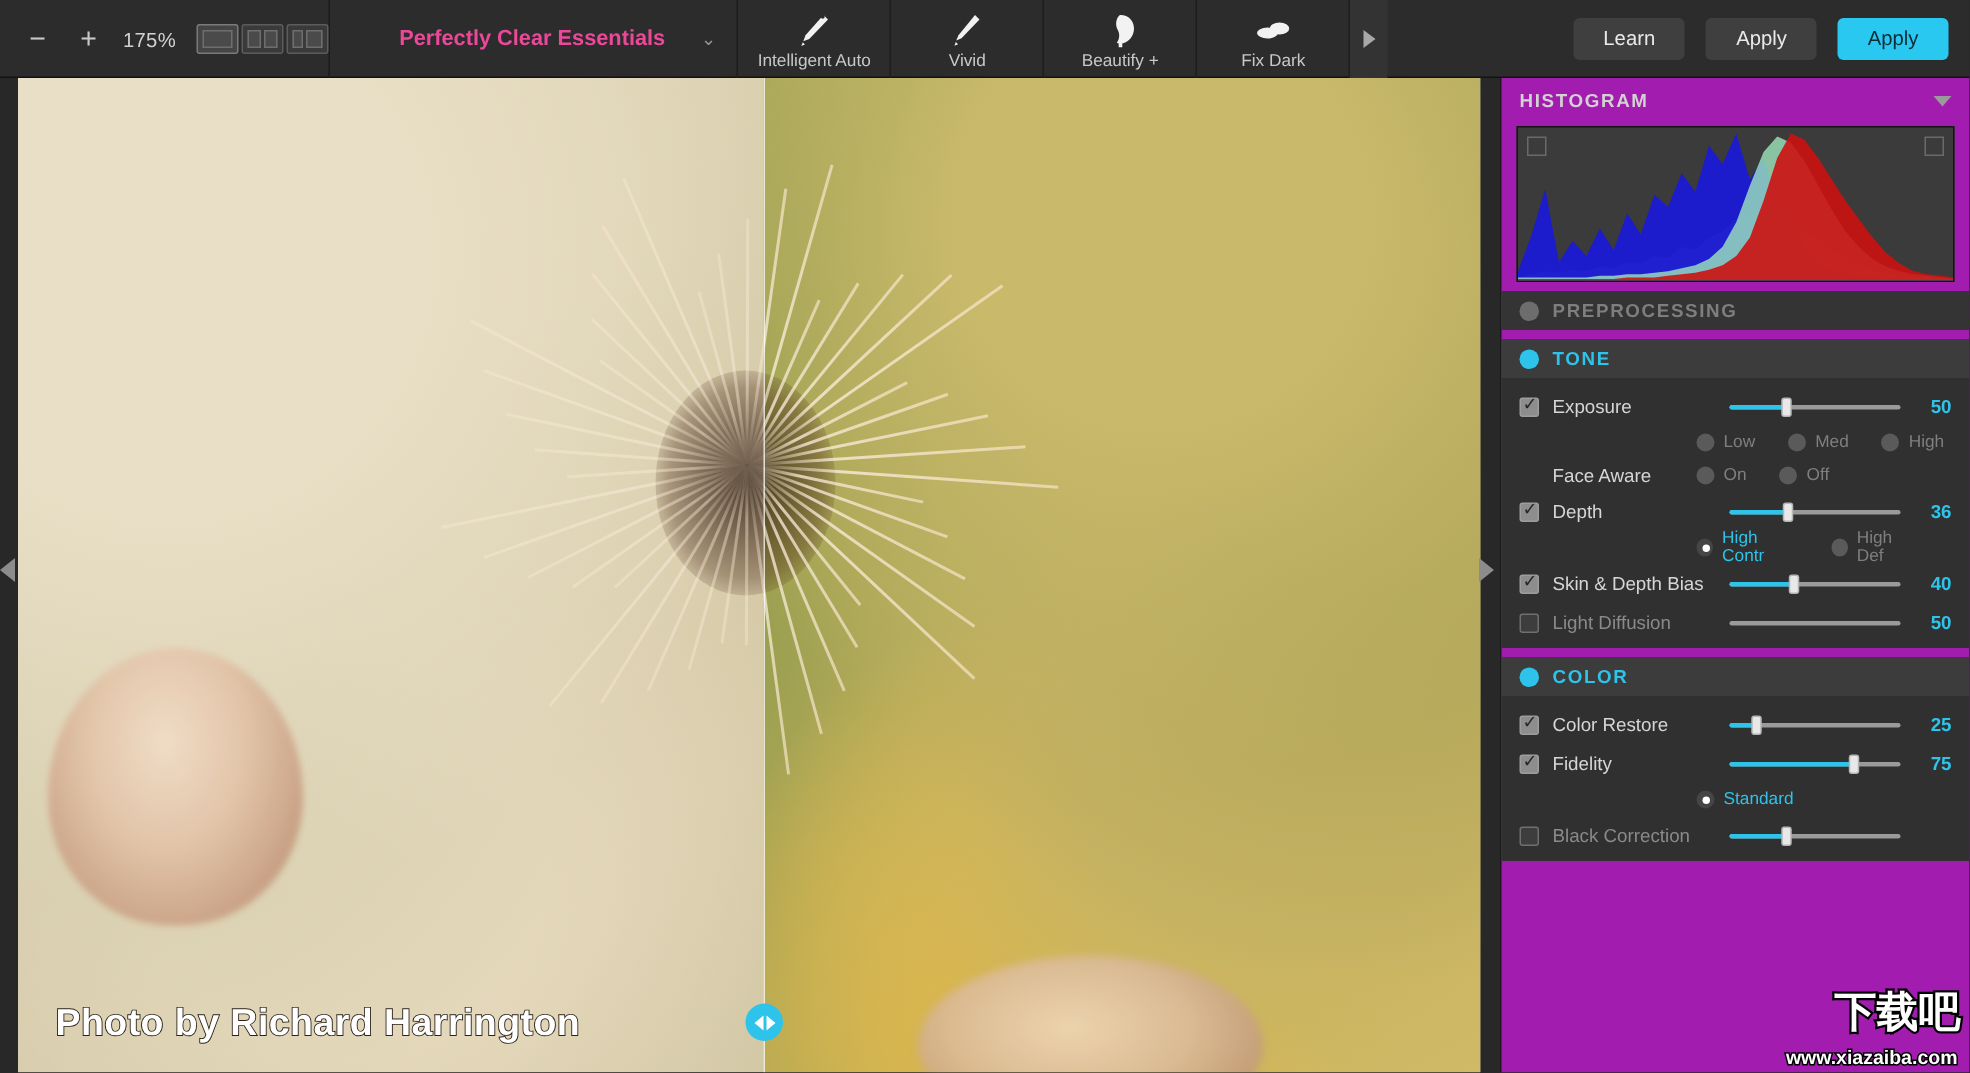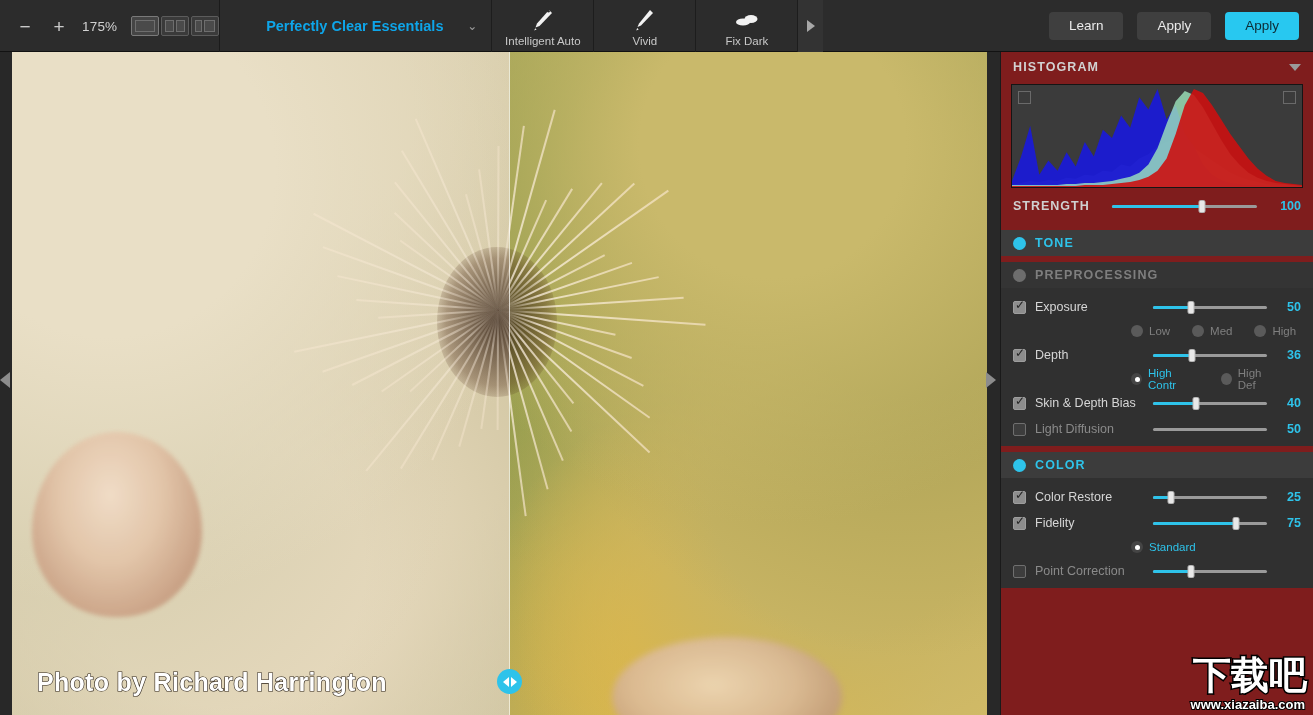--- a/index.html
+++ b/index.html
@@ -34,21 +34,21 @@
   .vm .half { position: absolute; top: 3px; bottom: 3px; border: 1px solid #6e6e6e; background: #4a4a4a; }
   .vm .half.l { left: 3px; width: 9px; }
   .vm .half.r { right: 3px; width: 9px; }
   .vm .half.l2 { left: 3px; width: 7px; }
   .vm .half.r2 { right: 3px; width: 11px; }
 
   .preset-group {
     flex: 0 0 auto; display: flex; align-items: center; height: 52px;
     margin-left: 40px; padding-right: 8px; min-width: 225px;
   }
-  .preset-name { color: #0ea5e9; font-size: 14.5px; font-weight: 600; flex: 1; text-align: center; }
+  .preset-name { color: #ec4899; font-size: 14.5px; font-weight: 600; flex: 1; text-align: center; }
   .preset-caret { color: #9b9b9b; font-size: 12px; margin-left: 18px; cursor: pointer; }
 
   .fx-strip { display: flex; align-items: stretch; height: 52px; margin-left: 6px; }
   .fx {
     width: 102px; display: flex; flex-direction: column; align-items: center; justify-content: center;
     border-left: 1px solid #1d1d1d; cursor: pointer; padding-top: 2px;
   }
   .fx:last-child { border-right: 1px solid #1d1d1d; }
   .fx .glyph { height: 26px; display: flex; align-items: center; justify-content: center; }
   .fx .lbl { color: #c8c8c8; font-size: 11.5px; margin-top: 2px; white-space: nowrap; }
@@ -140,21 +140,21 @@
     -webkit-text-stroke: 1.2px #2a2118; paint-order: stroke fill;
   }
 
   .nav-arrow { position: absolute; top: 320px; width: 14px; height: 20px; cursor: pointer; z-index: 9; }
   .nav-arrow.l { left: 0; width:0;height:0;border-right:10px solid #8c8c8c;border-top:8px solid transparent;border-bottom:8px solid transparent; }
   .nav-arrow.r { left: 986px; width:0;height:0;border-left:10px solid #8c8c8c;border-top:8px solid transparent;border-bottom:8px solid transparent; }
 
   
   #panel {
     position: absolute; left: 1000px; top: 52px; width: 313px; height: 663px;
-    background: #7f1d1d; border-left: 1px solid #1a1a1a; overflow: hidden;
+    background: #a21caf; border-left: 1px solid #1a1a1a; overflow: hidden;
   }
   .sec-head {
     display: flex; align-items: center; height: 30px; padding: 0 12px;
     font-size: 12.5px; letter-spacing: 1.1px; font-weight: 600;
   }
   .sec-head.plain { color: #d2d2d2; }
   .sec-head .caret-d { margin-left: auto; width:0;height:0;border-top:7px solid #9a9a9a;border-left:6px solid transparent;border-right:6px solid transparent; cursor: pointer; }
 
   .histo-box { margin: 2px 10px 0 10px; height: 104px; background: #3b3b3b; border: 1px solid #151515; position: relative; overflow: hidden; }
   .hclip { position: absolute; width: 13px; height: 13px; border: 1px solid #6a6a6a; top: 6px; }
@@ -201,21 +201,21 @@
   .radio { display: flex; align-items: center; margin-right: 22px; cursor: pointer; }
   .rbtn { width: 12px; height: 12px; border-radius: 50%; background: #5a5a5a; margin-right: 6px; position: relative; }
   .rbtn.sel { background: #454545; }
   .rbtn.sel::after { content: ""; position: absolute; left: 3.5px; top: 3.5px; width: 5px; height: 5px; border-radius: 50%; background: #fff; }
   .rtxt { font-size: 11.5px; color: #7f7f7f; }
   .rtxt.sel { color: #2ec3ea; }
 
   
   .wm { position: absolute; right: 2px; bottom: 2px; z-index: 40; width: 212px; height: 58px; pointer-events: none; }
   .wm .cjk {
-    position: absolute; right: 4px; top: 0; font-size: 38px; font-weight: 900; color: #fff;
+    position: absolute; right: 4px; top: 0; font-size: 28px; font-weight: 900; color: #fff;
     -webkit-text-stroke: 3px #000; paint-order: stroke fill; letter-spacing: 0px; line-height: 40px;
     font-family: "DejaVu Sans", sans-serif;
   }
   .wm .url { position: absolute; right: 6px; bottom: 1px; font-size: 13px; color: #fff; -webkit-text-stroke: 2px #000; paint-order: stroke fill; font-weight: 600; }
 </style>
 </head>
 <body>
 
 <div id="app">
 
@@ -262,20 +262,29 @@
       <div class="fx">
         <div class="glyph">
           <svg width="26" height="24" viewBox="0 0 26 24">
               <g fill="#f2f2f2">
                 <path d="M18 2 L21 5 L9 17.5 L5.5 19 L7 15.5 Z"></path>
                 <path d="M5.2 20 L4.3 22.5 L6.7 21.5 Z"></path>
               </g>
             </svg>
         </div>
         <div class="lbl">Vivid</div>
+      </div>
+      <div class="fx">
+        <div class="glyph">
+          <svg width="26" height="24" viewBox="0 0 26 24">
+              <path d="M13 2 C18.5 2 22 6 22 11 C22 16.2 18 21 13 21 C11.6 21 10.5 20.5 10.5 20.5 C12.5 18 12.6 14.5 11.2 12 C9.8 9.5 9.6 6 11.5 3.2 C12 2.4 12.5 2 13 2 Z" fill="#f2f2f2"></path>
+              <rect x="11.8" y="19.5" width="2.4" height="4" fill="#f2f2f2"></rect>
+            </svg>
+        </div>
+        <div class="lbl">Beautify +</div>
       </div>
       <div class="fx">
         <div class="glyph">
           <svg width="28" height="22" viewBox="0 0 28 22">
               <g fill="#f2f2f2">
                 <ellipse cx="10" cy="13" rx="7" ry="3.6"></ellipse>
                 <ellipse cx="18" cy="10" rx="6.5" ry="4"></ellipse>
               </g>
             </svg>
         </div>
@@ -403,41 +412,32 @@
       <svg id="histo-svg" width="291" height="102" viewBox="0 0 291 102" preserveAspectRatio="none">
           <path d="M 0 102 L 0.0 100.0 L 9.1 97.9 L 18.2 95.9 L 27.3 96.9 L 36.4 94.9 L 45.5 95.9 L 54.6 92.8 L 63.7 93.8 L 72.8 89.8 L 81.8 90.8 L 90.9 85.7 L 100.0 86.7 L 109.1 79.5 L 118.2 81.6 L 127.3 73.4 L 136.4 69.3 L 145.5 61.2 L 154.6 57.1 L 163.7 55.0 L 172.8 59.1 L 181.9 63.2 L 191.0 69.3 L 200.1 75.5 L 209.2 81.6 L 218.3 87.7 L 227.3 91.8 L 236.4 94.9 L 245.5 96.9 L 254.6 98.9 L 263.7 100.0 L 272.8 100.0 L 281.9 101.0 L 291.0 101.0 L 291 102 Z" fill="#bfd4e8" fill-opacity="0.55"></path>
           <path d="M 0 102 L 0.0 95.9 L 9.1 71.4 L 18.2 40.8 L 27.3 89.8 L 36.4 75.5 L 45.5 85.7 L 54.6 67.3 L 63.7 81.6 L 72.8 57.1 L 81.8 71.4 L 90.9 44.8 L 100.0 53.0 L 109.1 30.5 L 118.2 42.8 L 127.3 12.2 L 136.4 24.4 L 145.5 4.0 L 154.6 34.6 L 163.7 20.3 L 172.8 48.9 L 181.9 61.2 L 191.0 79.5 L 200.1 89.8 L 209.2 94.9 L 218.3 97.9 L 227.3 98.9 L 236.4 100.0 L 245.5 100.0 L 254.6 101.0 L 263.7 101.0 L 272.8 101.0 L 281.9 101.0 L 291.0 102.0 L 291 102 Z" fill="#1a1ad4" fill-opacity="0.95"></path>
           <path d="M 0 102 L 0.0 100.0 L 9.1 100.0 L 18.2 100.0 L 27.3 100.0 L 36.4 100.0 L 45.5 100.0 L 54.6 98.9 L 63.7 98.9 L 72.8 97.9 L 81.8 97.9 L 90.9 96.9 L 100.0 95.9 L 109.1 93.8 L 118.2 91.8 L 127.3 87.7 L 136.4 79.5 L 145.5 63.2 L 154.6 38.7 L 163.7 16.3 L 172.8 6.0 L 181.9 10.1 L 191.0 22.4 L 200.1 38.7 L 209.2 55.0 L 218.3 69.3 L 227.3 79.5 L 236.4 87.7 L 245.5 92.8 L 254.6 95.9 L 263.7 97.9 L 272.8 98.9 L 281.9 100.0 L 291.0 101.0 L 291 102 Z" fill="#9fe6bd" fill-opacity="0.8"></path>
           <path d="M 0 102 L 0.0 101.0 L 9.1 101.0 L 18.2 101.0 L 27.3 101.0 L 36.4 101.0 L 45.5 101.0 L 54.6 101.0 L 63.7 101.0 L 72.8 100.0 L 81.8 100.0 L 90.9 100.0 L 100.0 98.9 L 109.1 97.9 L 118.2 96.9 L 127.3 94.9 L 136.4 91.8 L 145.5 85.7 L 154.6 73.4 L 163.7 48.9 L 172.8 20.3 L 181.9 4.0 L 191.0 8.1 L 200.1 20.3 L 209.2 34.6 L 218.3 48.9 L 227.3 61.2 L 236.4 73.4 L 245.5 83.6 L 254.6 90.8 L 263.7 95.9 L 272.8 97.9 L 281.9 98.9 L 291.0 100.0 L 291 102 Z" fill="#cc1111" fill-opacity="0.9"></path>
         </svg>
       <span class="hclip l"></span>
       <span class="hclip r"></span>
     </div>
 
-    <div class="strength-row">
-      <span class="lbl">STRENGTH</span>
-      <div class="slider" style="margin:0 10px 0 22px;">
-        <span class="strack"></span>
-        <span class="sfill" id="strength-fill" style="width: 62%;"></span>
-        <span class="sknob" id="strength-knob" style="left: 62%;"></span>
-      </div>
-      <span class="sval">100</span>
-    </div>
 
     <div id="sections">
+        <div class="sec-bar off">
+          <span class="dot off"></span>
+          <span>PREPROCESSING</span>
+          <span class="caret-l"></span>
+        </div>
         <div class="sec-bar on">
           <span class="dot on"></span>
           <span>TONE</span>
           <span class="caret-d"></span>
         </div>
-        <div class="sec-bar off">
-          <span class="dot off"></span>
-          <span>PREPROCESSING</span>
-          <span class="caret-l"></span>
-        </div>
         <div class="sec-body">
           <div class="row">
             <span class="chk on"></span>
             <span class="rlabel">Exposure</span>
             <div class="slider">
               <span class="strack"></span>
               <span class="sfill" style="width:33%"></span>
               <span class="sknob" style="left:33%"></span>
             </div>
             <span class="sval">50</span>
@@ -447,20 +447,31 @@
               <span class="rbtn"></span>
               <span class="rtxt">Low</span>
             </span>
             <span class="radio">
               <span class="rbtn"></span>
               <span class="rtxt">Med</span>
             </span>
             <span class="radio">
               <span class="rbtn"></span>
               <span class="rtxt">High</span>
+            </span>
+          </div>
+          <div class="radio-row" style="padding-left: 12px;">
+            <span class="rlabel" style="padding-left: 22px;">Face Aware</span>
+            <span class="radio">
+              <span class="rbtn"></span>
+              <span class="rtxt">On</span>
+            </span>
+            <span class="radio">
+              <span class="rbtn"></span>
+              <span class="rtxt">Off</span>
             </span>
           </div>
           <div class="row">
             <span class="chk on"></span>
             <span class="rlabel">Depth</span>
             <div class="slider">
               <span class="strack"></span>
               <span class="sfill" style="width:34%"></span>
               <span class="sknob" style="left:34%"></span>
             </div>
@@ -522,21 +533,21 @@
             <span class="sval">75</span>
           </div>
           <div class="radio-row">
             <span class="radio">
               <span class="rbtn sel"></span>
               <span class="rtxt sel">Standard</span>
             </span>
           </div>
           <div class="row">
             <span class="chk"></span>
-            <span class="rlabel dim">Point Correction</span>
+            <span class="rlabel dim">Black Correction</span>
             <div class="slider">
               <span class="strack"></span>
               <span class="sfill" style="width:33%"></span>
               <span class="sknob" style="left:33%"></span>
             </div>
             <span class="sval"></span>
           </div>
         </div>
       </div>
   </div>

